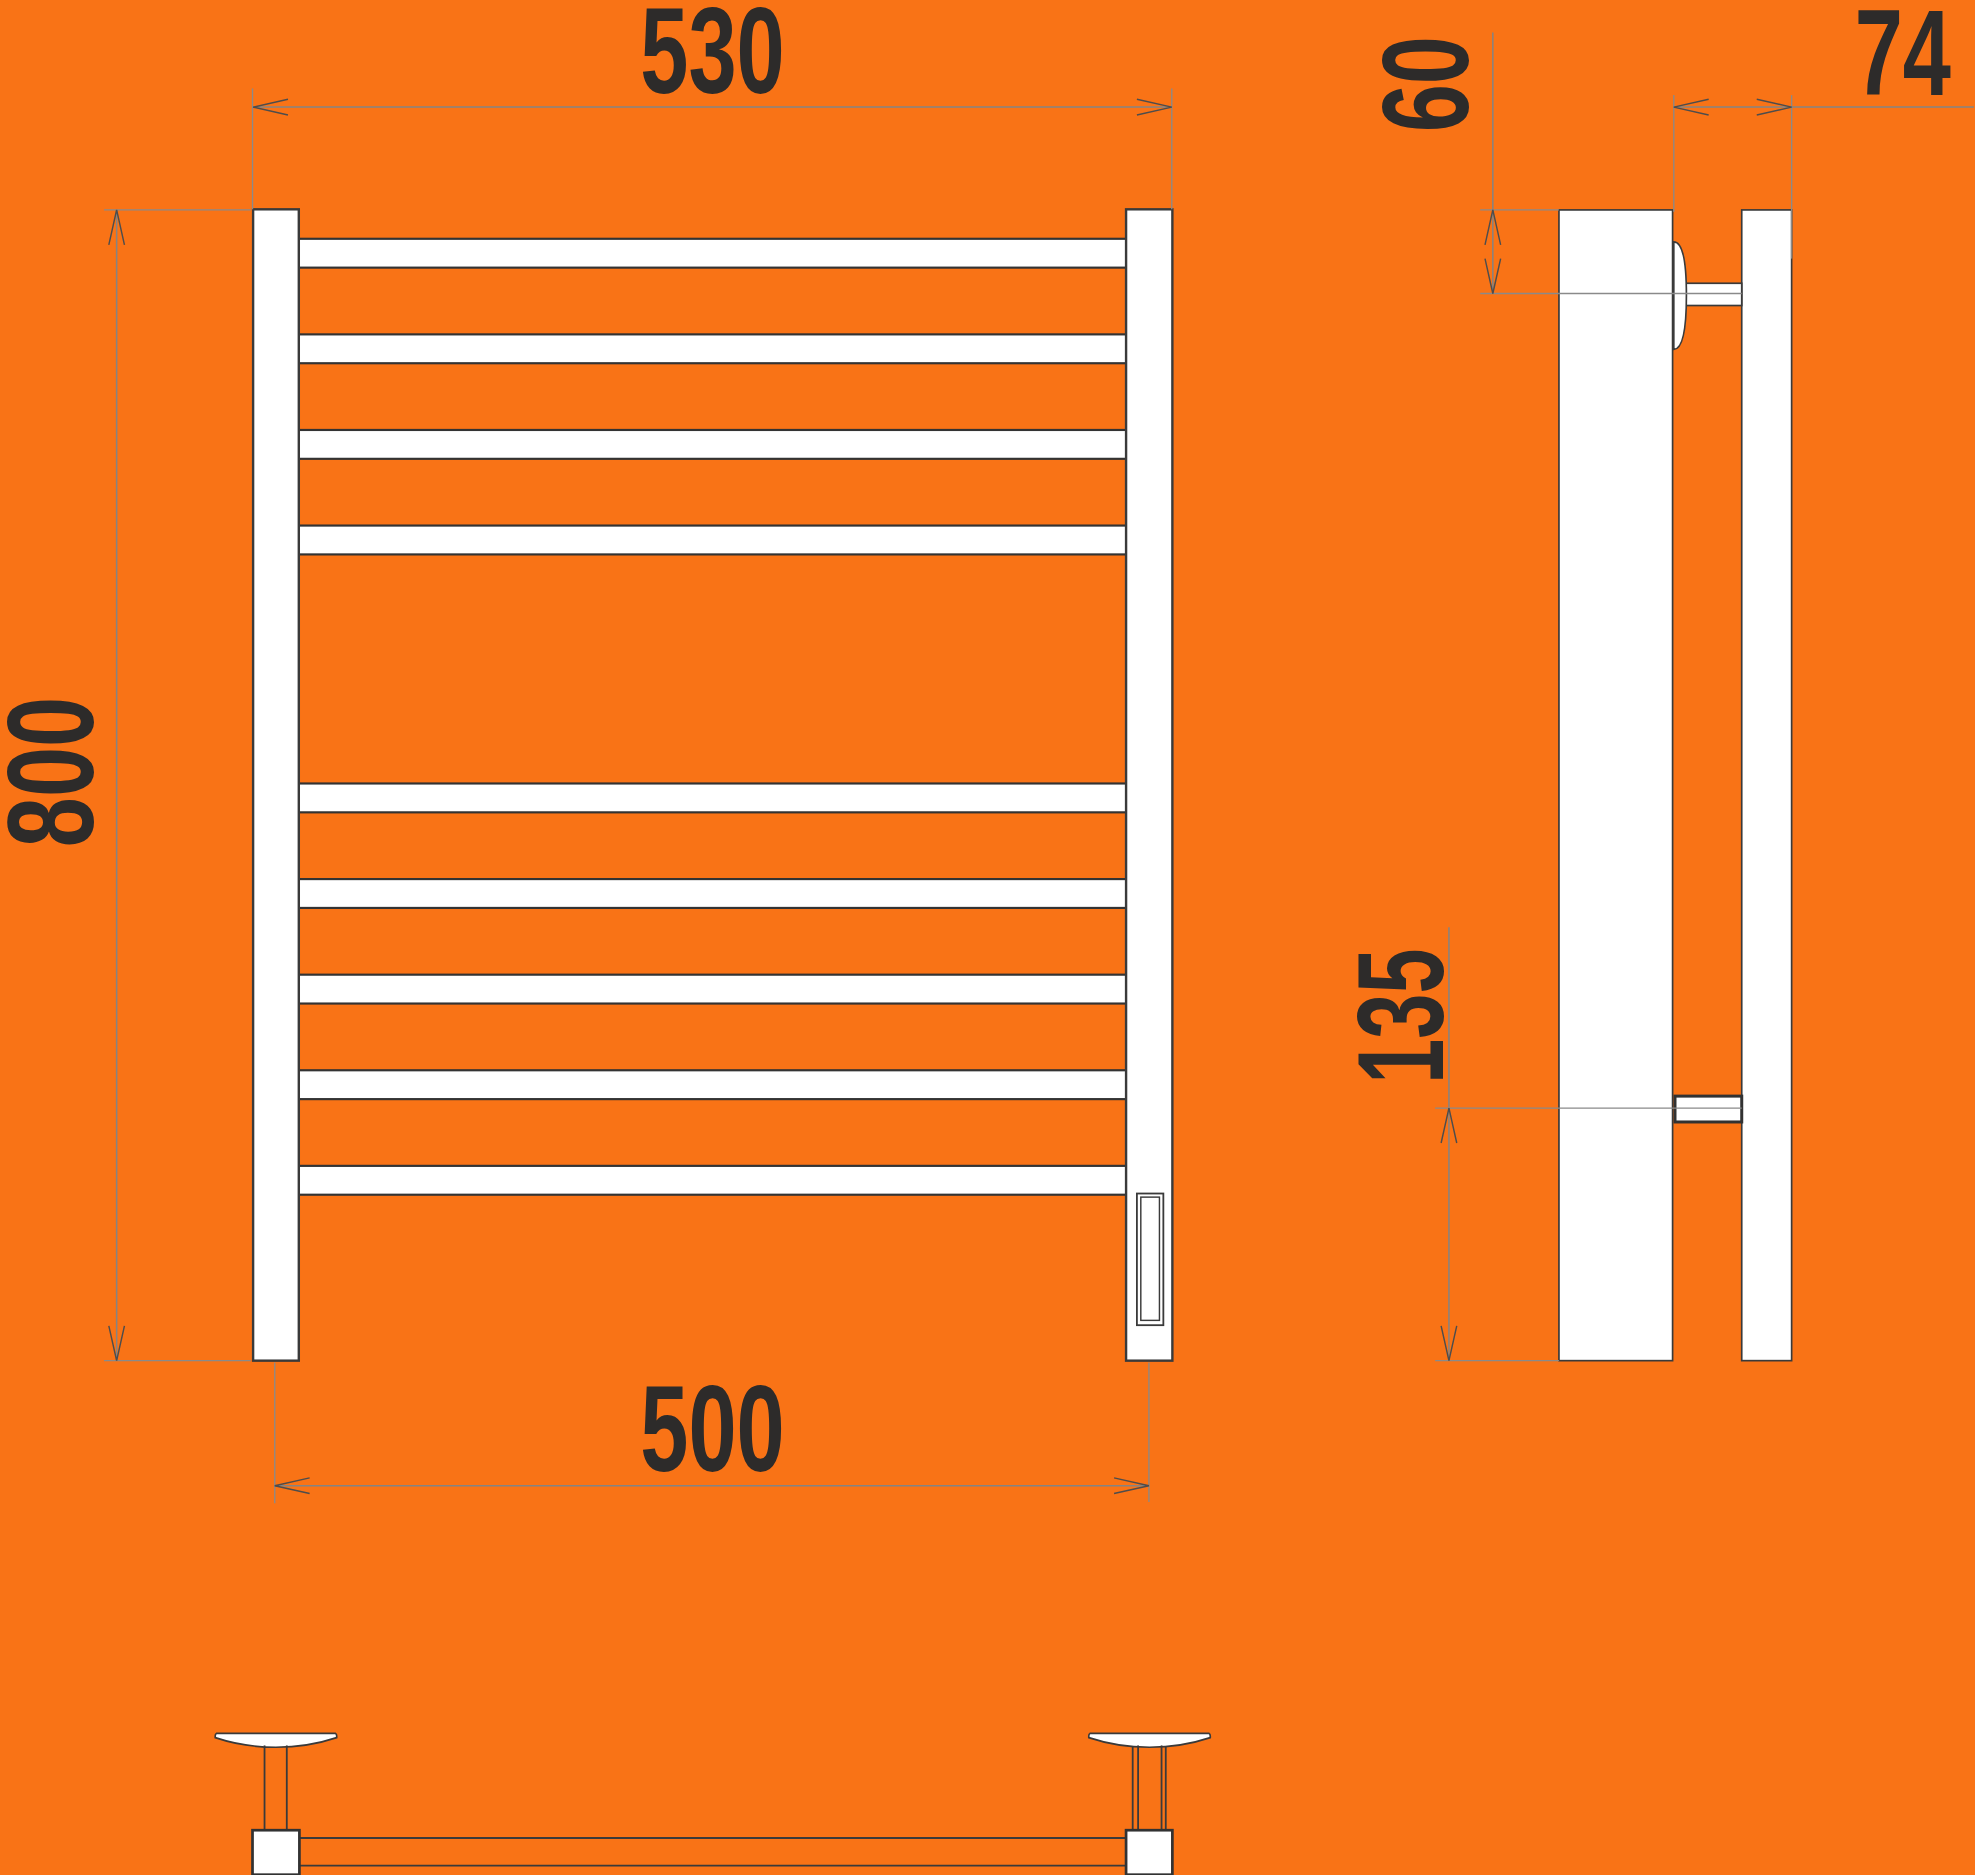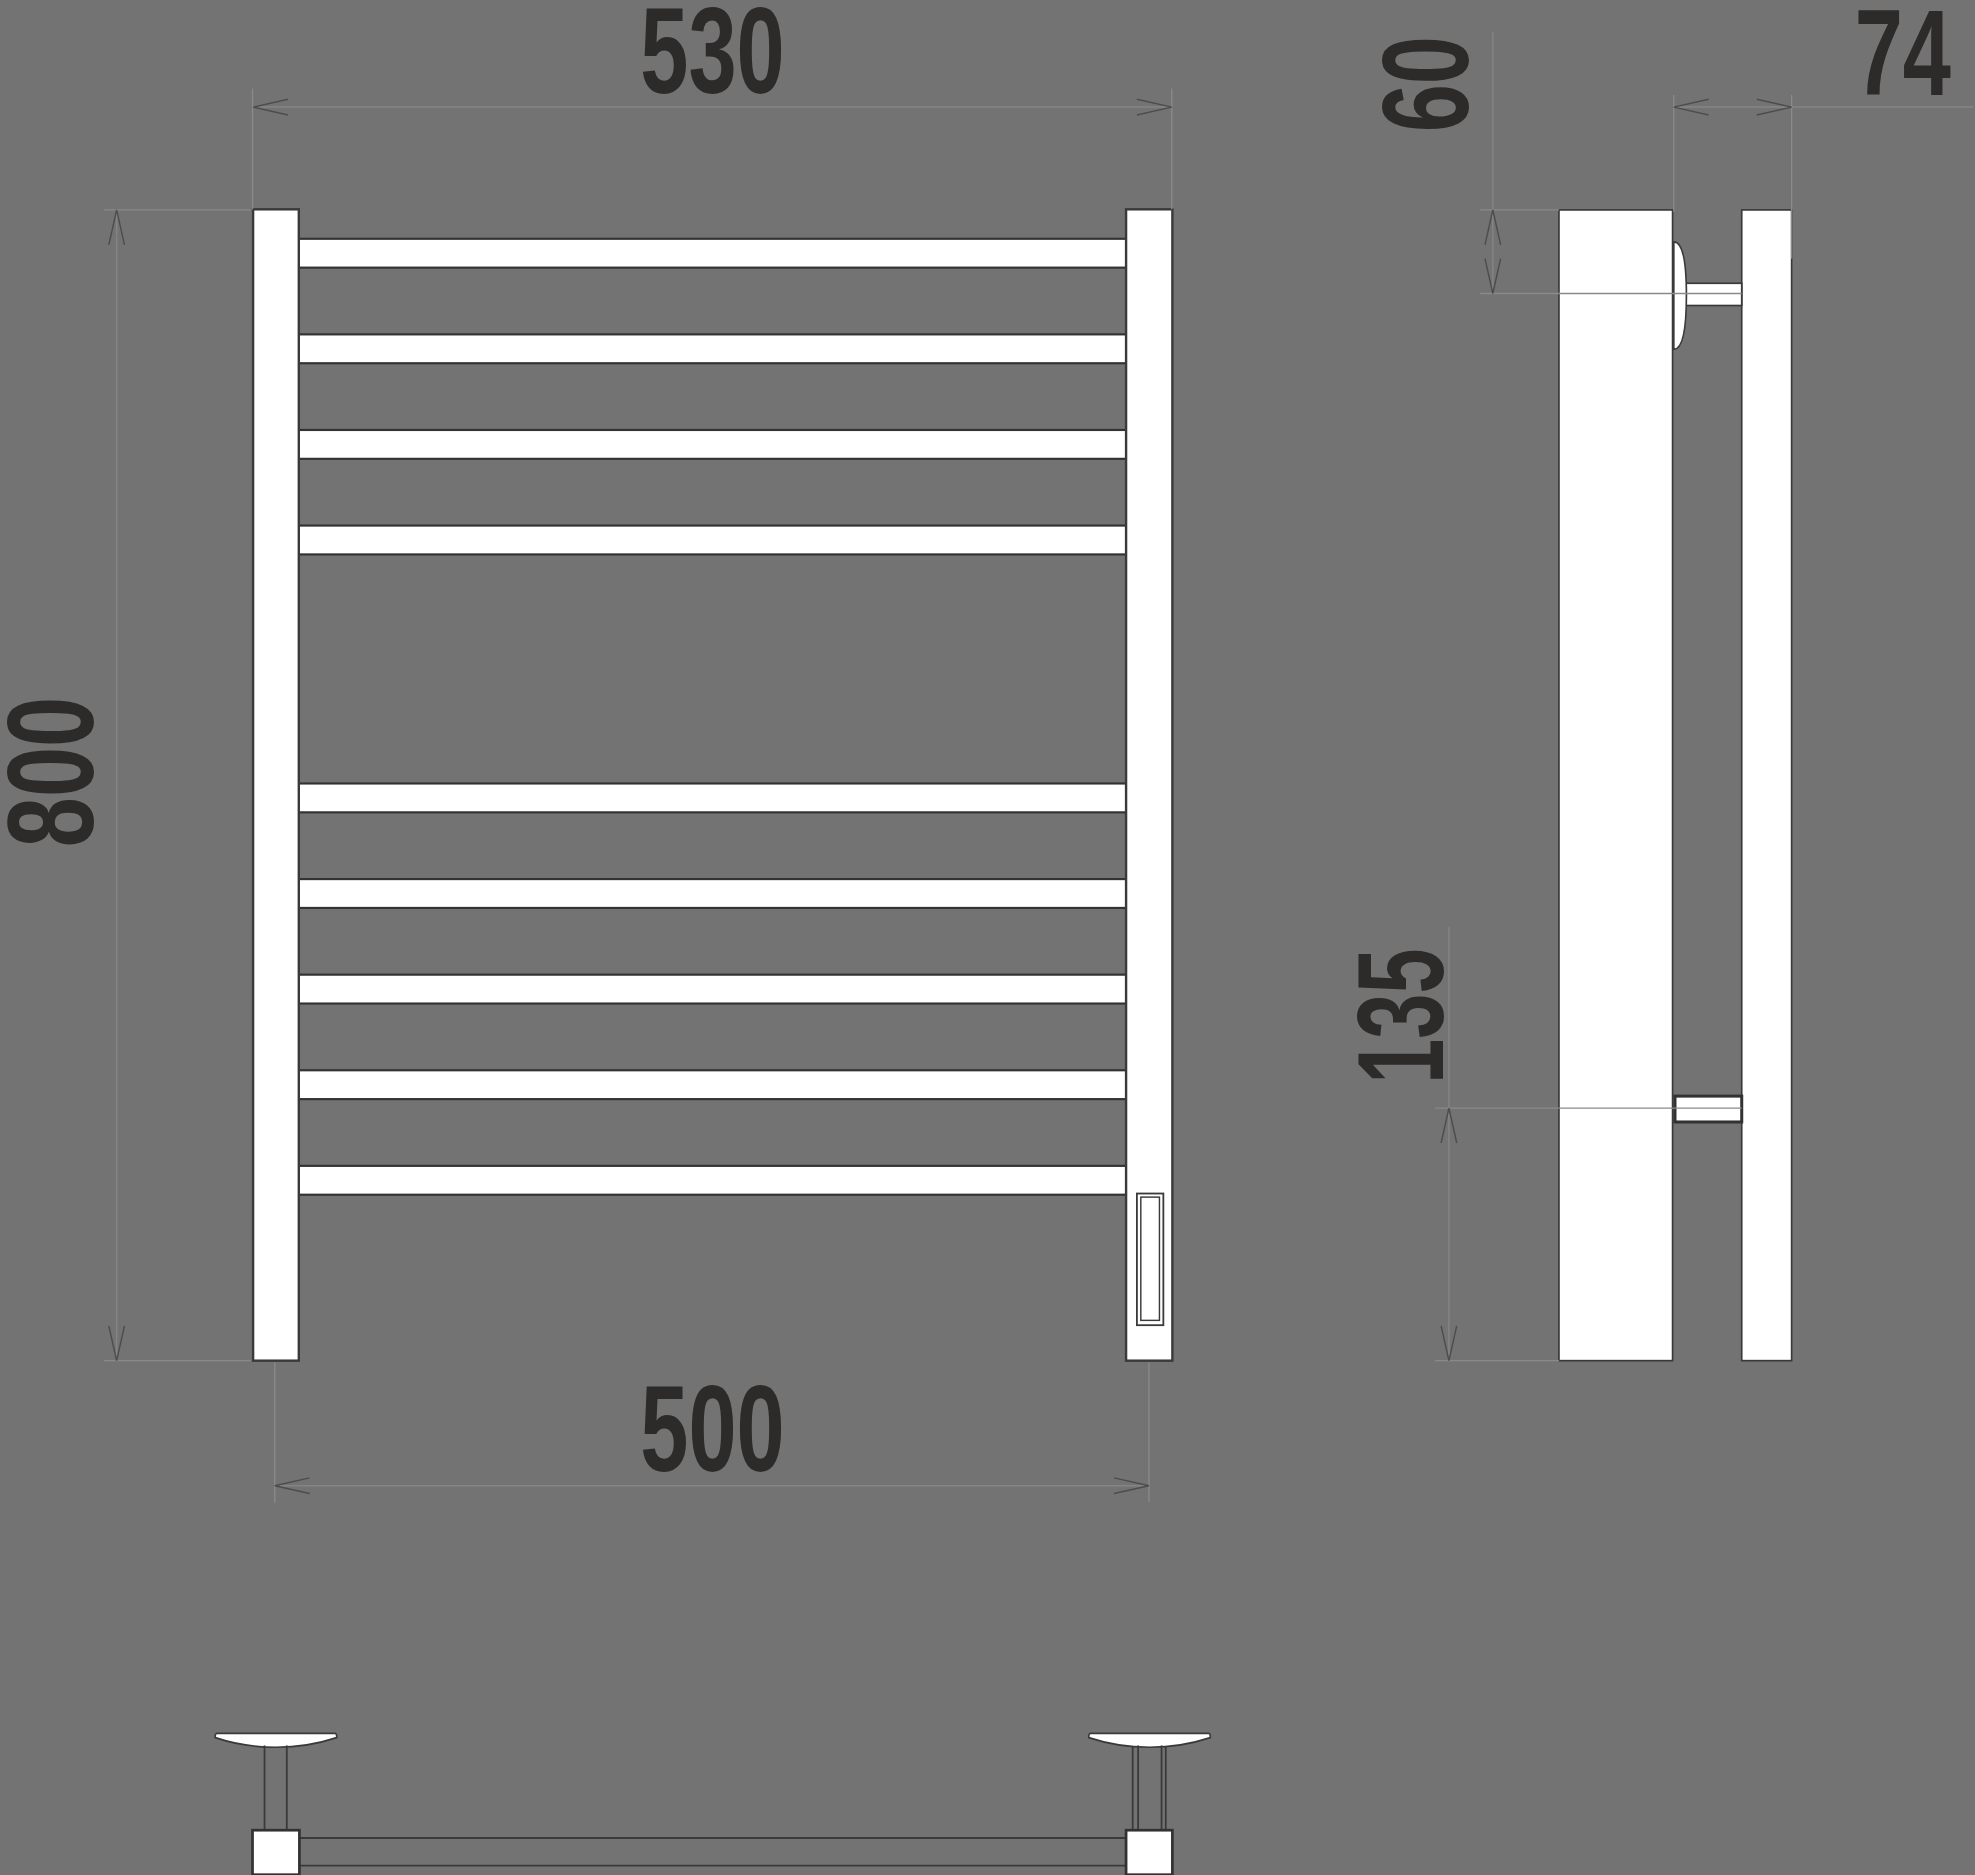--- a/index.html
+++ b/index.html
@@ -1,16 +1,16 @@
 <!DOCTYPE html>
 <html style="font-size:9.6px"><head>
 <meta charset="utf-8">
 <style>
   html,body{margin:0;padding:0;background:#ffffff;}
-  .canvas{position:relative;width:1975px;height:1876px;background:#737373;overflow:hidden;}
+  .canvas{position:relative;width:1975px;height:1876px;background:#f97316;overflow:hidden;}
   svg{display:block;font-family:"Liberation Sans", sans-serif;}
   .obj{stroke:#3a3a3a;stroke-width:4;fill:#ffffff;}
   .obj-thin{stroke:#3a3a3a;stroke-width:2.8;fill:#ffffff;}
   .rung{stroke:#333333;stroke-width:3.6;fill:#ffffff;}
   .blockline{stroke:#323232;stroke-width:4.5;fill:#ffffff;}
   .bracket{stroke:#323232;stroke-width:5;fill:#ffffff;}
   .objline{stroke:#3a3a3a;stroke-width:3;fill:none;}
   .dim{stroke:#848484;stroke-width:2.5;fill:none;}
   .ext{stroke:#8a8a8a;stroke-width:2.2;fill:none;}
   .arrow{stroke:#4d4d4d;stroke-width:2.4;fill:none;stroke-linejoin:miter;}

